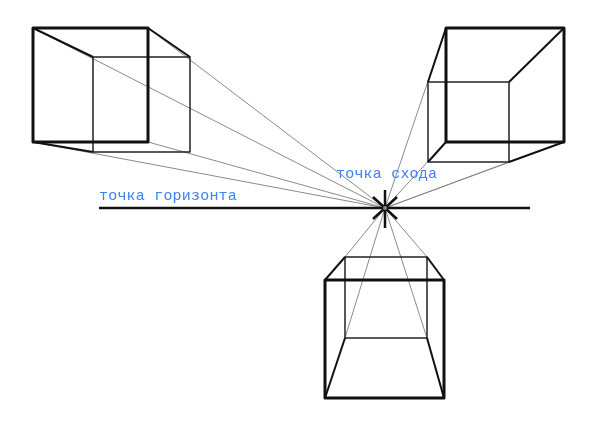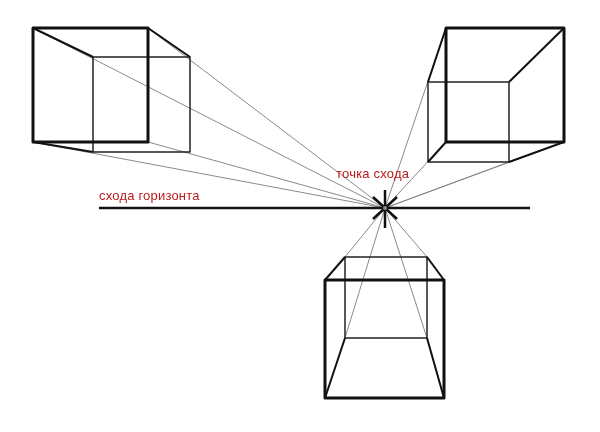--- a/index.html
+++ b/index.html
@@ -1,23 +1,23 @@
 <!DOCTYPE html>
 <html><head>
   <meta charset="utf-8">
   <style>
     html, body { margin: 0; padding: 0; background: #ffffff; }
     body { width: 600px; height: 432px; overflow: hidden; }
     #canvas { position: relative; width: 600px; height: 432px; }
     svg { position: absolute; left: 0; top: 0; }
     .label {
       position: absolute;
-      font-family: Liberation Sans, sans-serif;
-      font-size: 13px;
-      color: #b91c1c;
+      font-family: Liberation Mono, monospace;
+      font-size: 15px;
+      color: #3b82f6;
       white-space: nowrap;
       line-height: 1;
     }
     .lbl-horizon { left: 99px; top: 189px; letter-spacing: 0.2px; }
     .lbl-vp { left: 336px; top: 167px; letter-spacing: 0.2px; }
   </style>
 </head>
 <body>
 
 <div id="canvas">
@@ -70,15 +70,15 @@
     <g fill="none" stroke-linejoin="round">
       <rect x="345" y="257" width="82" height="81" stroke="#222222" stroke-width="1.5"></rect>
       <line x1="325" y1="280" x2="345" y2="257" stroke="#111111" stroke-width="2"></line>
       <line x1="444" y1="280" x2="427" y2="257" stroke="#111111" stroke-width="2"></line>
       <line x1="325" y1="398" x2="345" y2="338" stroke="#111111" stroke-width="2"></line>
       <line x1="444" y1="398" x2="427" y2="338" stroke="#111111" stroke-width="2"></line>
       <rect x="325" y="280" width="119" height="118" stroke="#111111" stroke-width="3"></rect>
     </g>
   </svg>
 
-  <div class="label lbl-horizon">схода горизонта</div>
+  <div class="label lbl-horizon">точка горизонта</div>
   <div class="label lbl-vp">точка схода</div>
 </div>
 
 </body></html>

